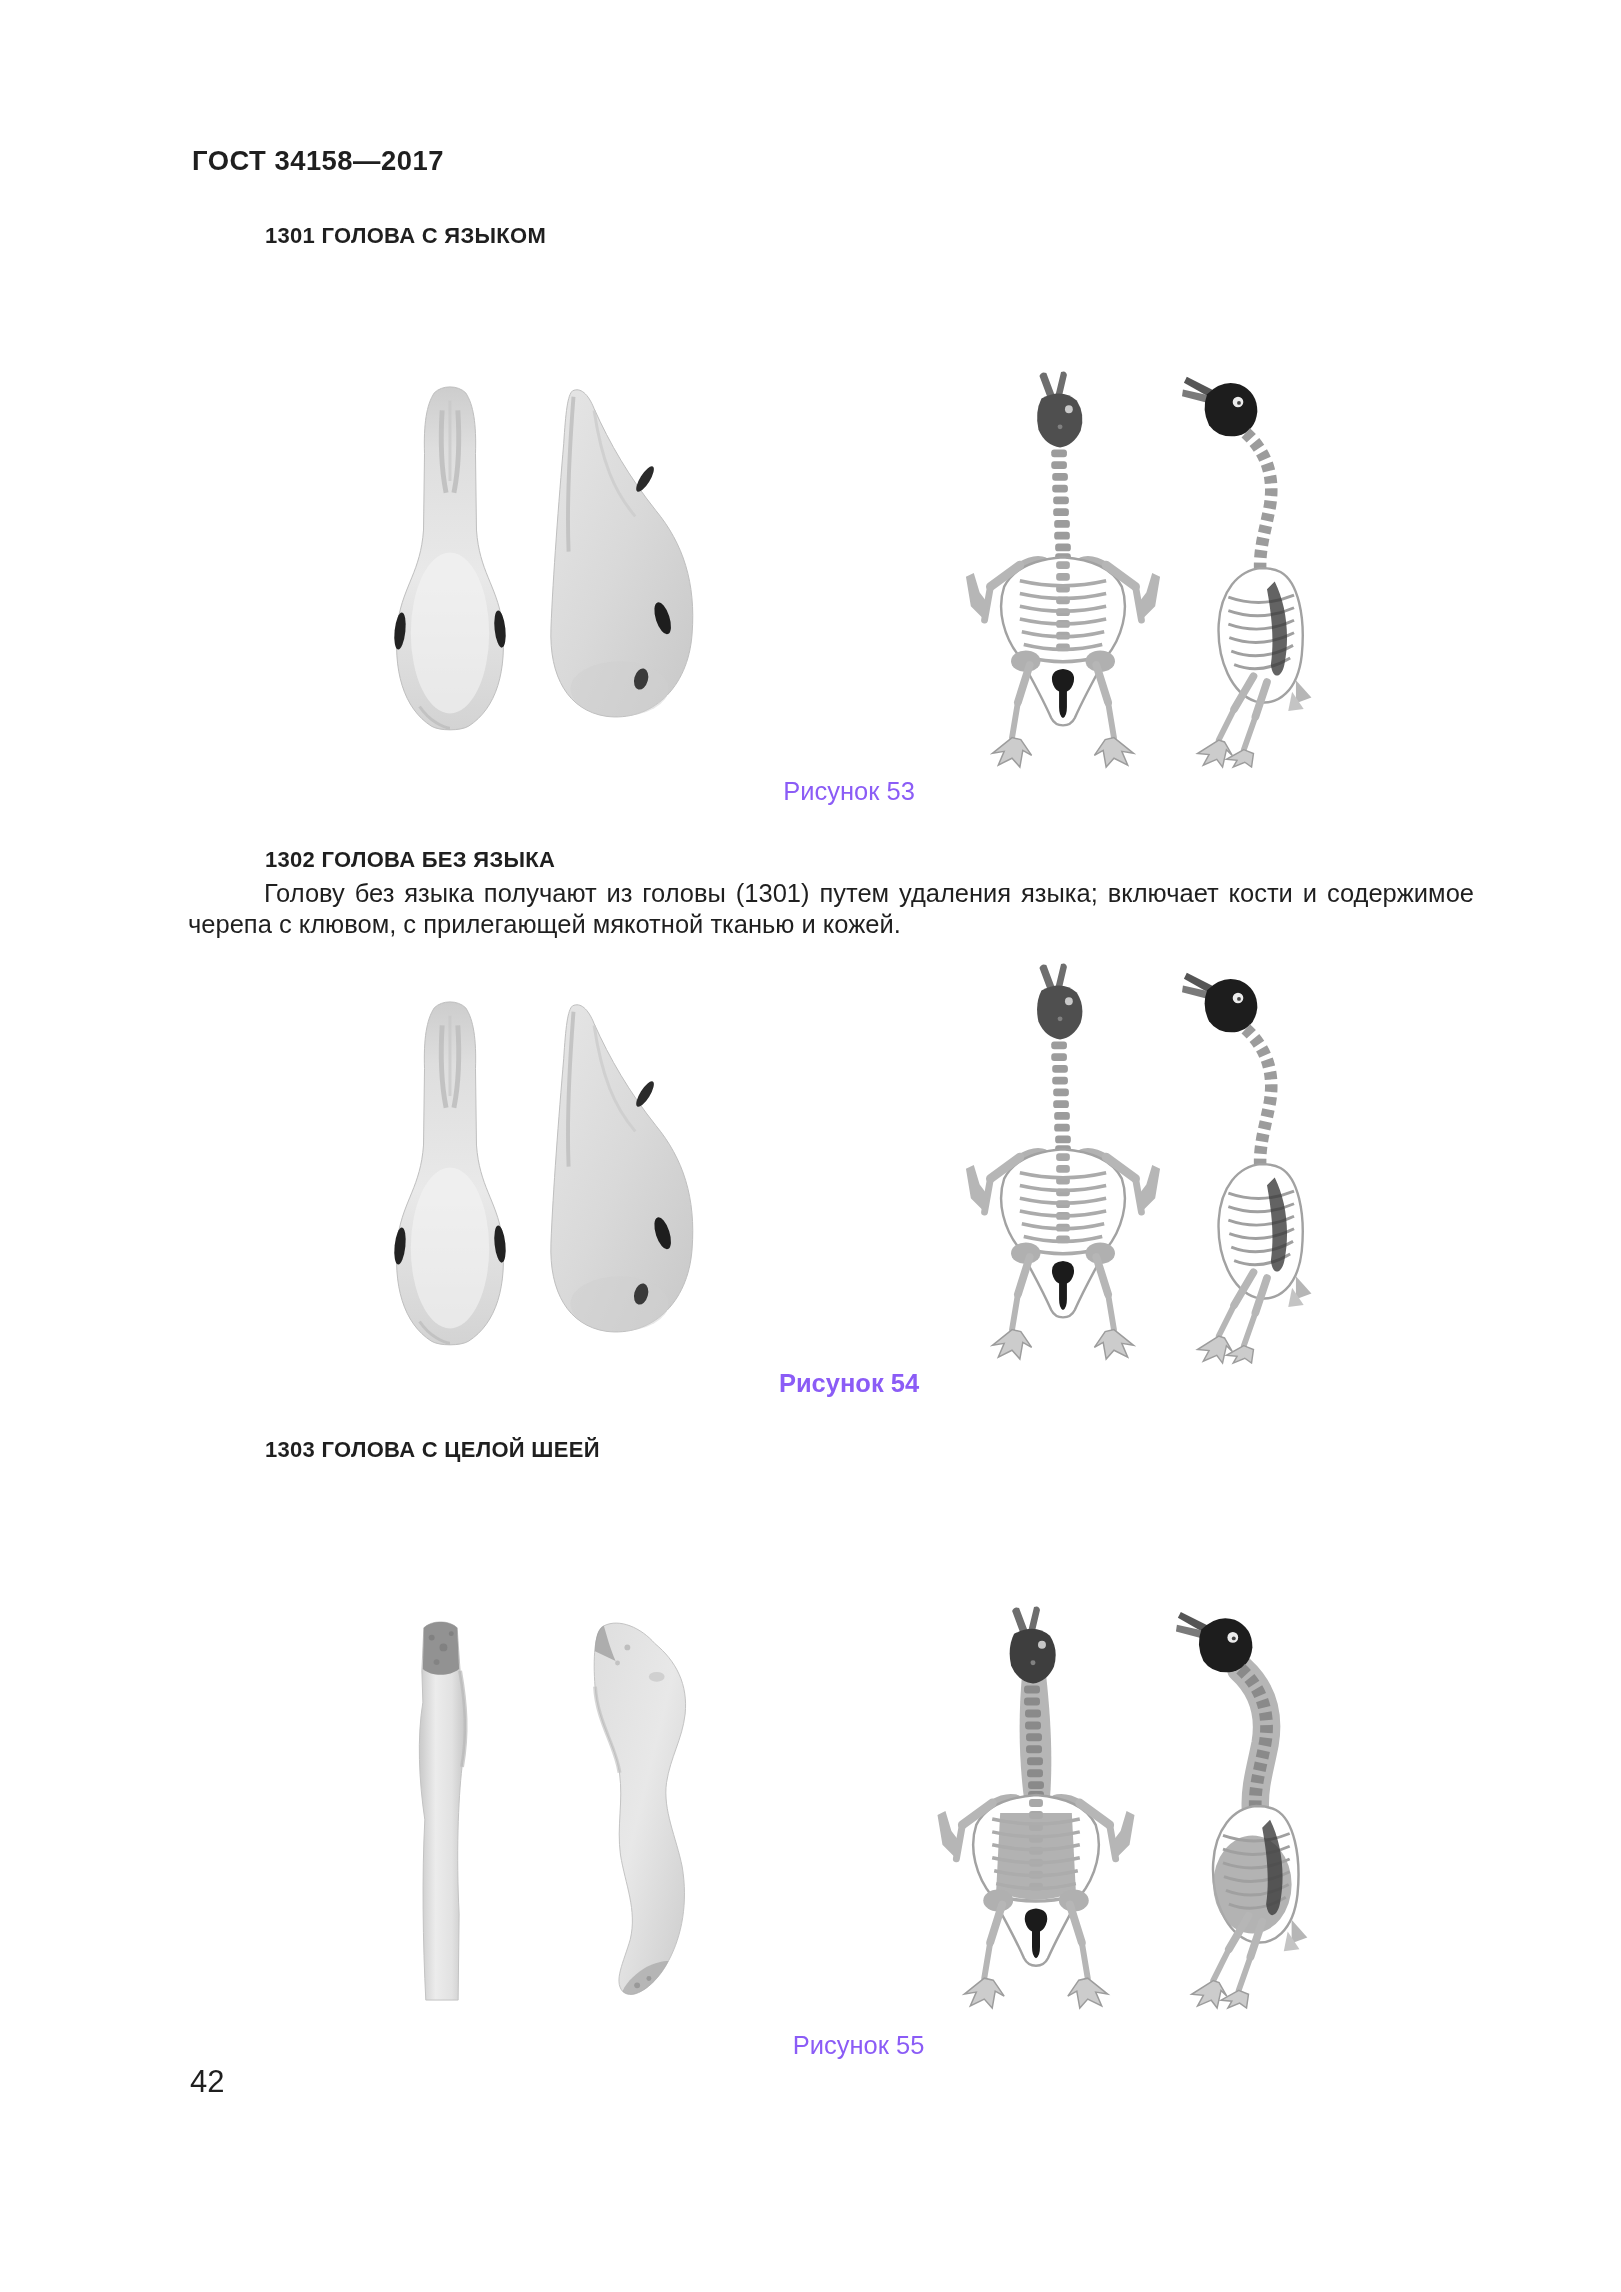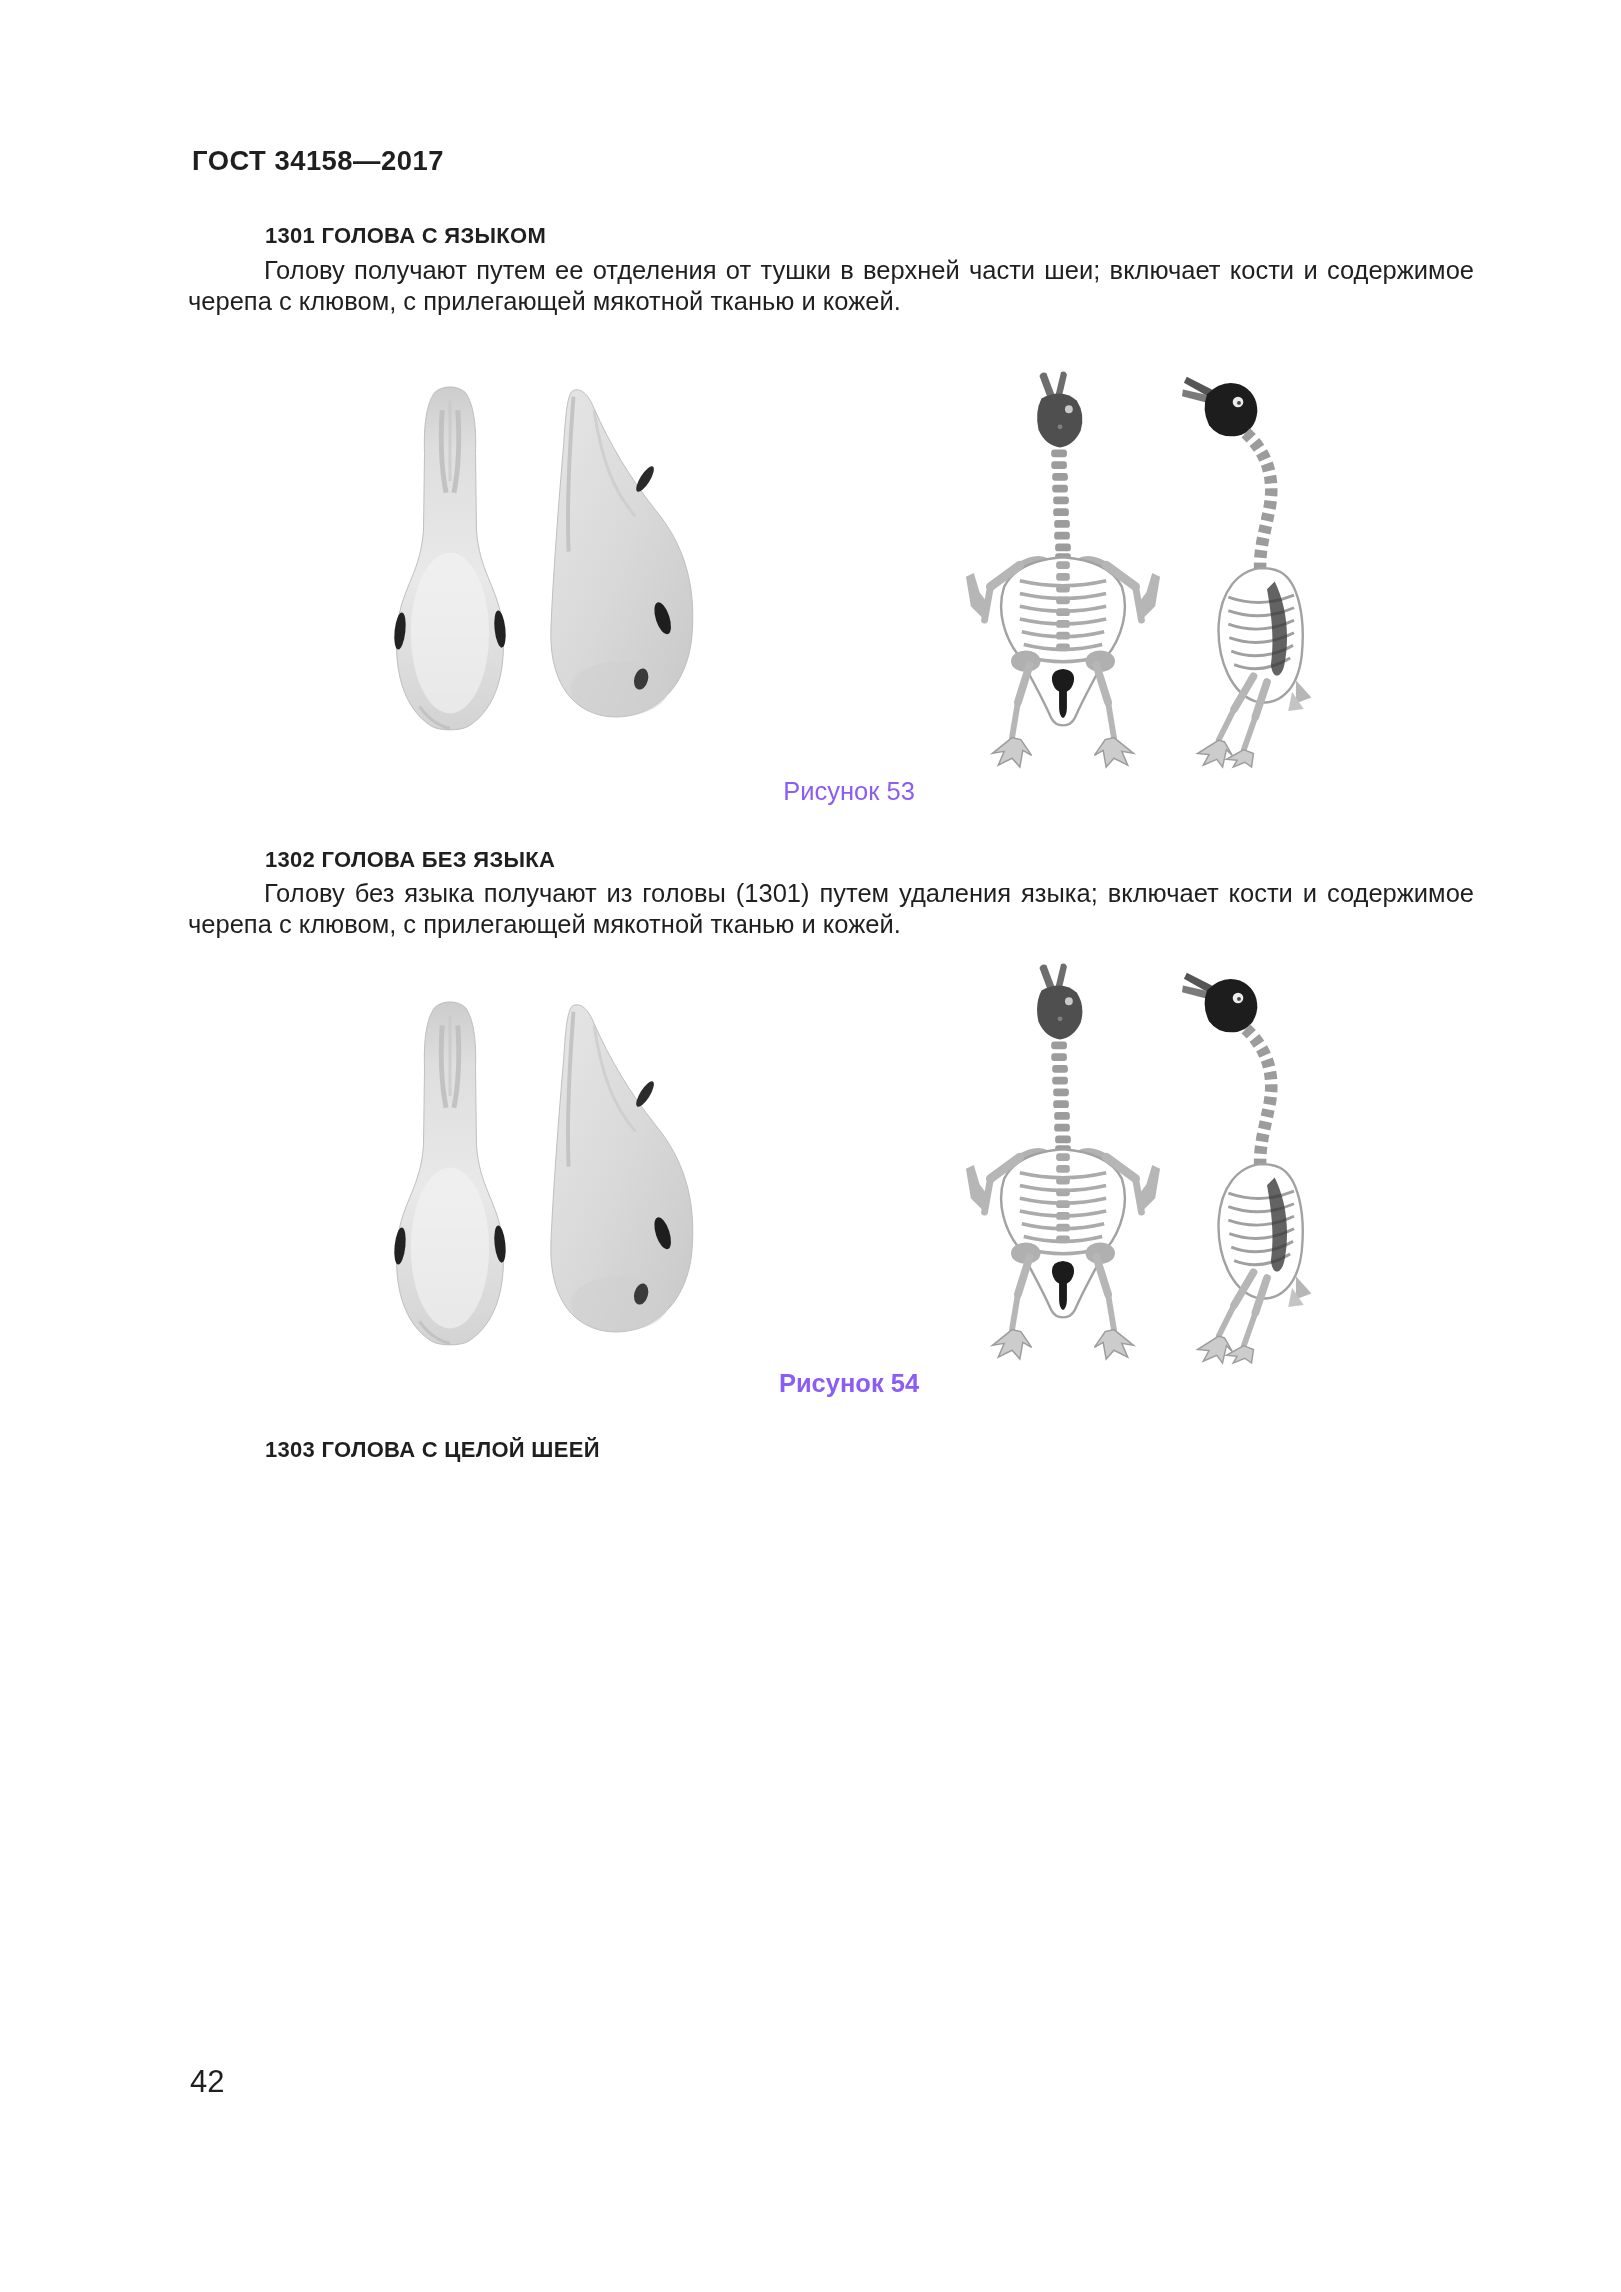--- a/index.html
+++ b/index.html
@@ -237,21 +237,20 @@
       <path d="M32,158 C28,130 9,106 7,70" stroke="#bdbdbd" stroke-width="4" fill="none" opacity="0.6"></path>
     </symbol>
   </defs>
 </svg>
 
 <div class="page">
 
   <div class="running-head">ГОСТ 34158—2017</div>
 
   <div class="sec-heading" id="h1">1301 ГОЛОВА С ЯЗЫКОМ</div>
-  <div class="sec-body" id="p1">Голову получают путем ее отделения от тушки в верхней части шеи; включает кости и содержимое черепа с клювом, с прилегающей мякотной тканью и кожей.</div>
   <div class="figure variant-head" id="fig1">
     <svg class="photo-top" viewBox="0 0 122 358" width="120" height="351">
         <use href="#sym-head-top"></use>
       </svg>
     <svg class="photo-side" viewBox="0 0 166 352" width="163" height="345">
         <use href="#sym-head-side"></use>
       </svg>
     <svg class="skel-front" viewBox="0 0 204 410">
         <use href="#sym-skel-front"></use>
       </svg>
@@ -273,17 +272,32 @@
     <svg class="skel-front" viewBox="0 0 204 410">
         <use href="#sym-skel-front"></use>
       </svg>
     <svg class="skel-side" viewBox="0 0 154 410">
         <use href="#sym-skel-side"></use>
       </svg>
     <div class="caption">Рисунок 54</div>
   </div>
 
   <div class="sec-heading" id="h3">1303 ГОЛОВА С ЦЕЛОЙ ШЕЕЙ</div>
+  <div class="figure variant-headneck" id="fig3">
+    <svg class="neck-front" viewBox="0 0 58 393" width="57" height="385">
+        <use href="#sym-neck-front"></use>
+      </svg>
+    <svg class="neck-side" viewBox="0 0 114 393" width="112" height="385">
+        <use href="#sym-neck-side"></use>
+      </svg>
+    <svg class="skel-front" viewBox="0 0 204 410">
+        <use href="#sym-skel-front"></use>
+      </svg>
+    <svg class="skel-side" viewBox="0 0 154 410">
+        <use href="#sym-skel-side"></use>
+      </svg>
+    <div class="caption">Рисунок 55</div>
+  </div>
 
   <div class="page-number">42</div>
 
 </div>
 
 
 </body></html>

